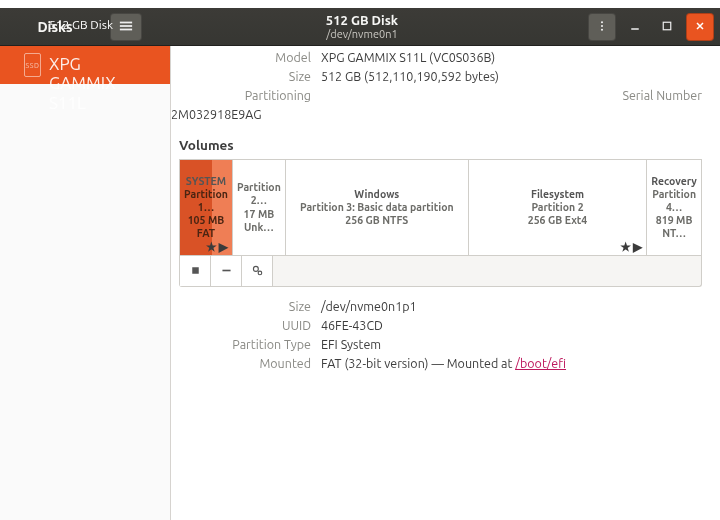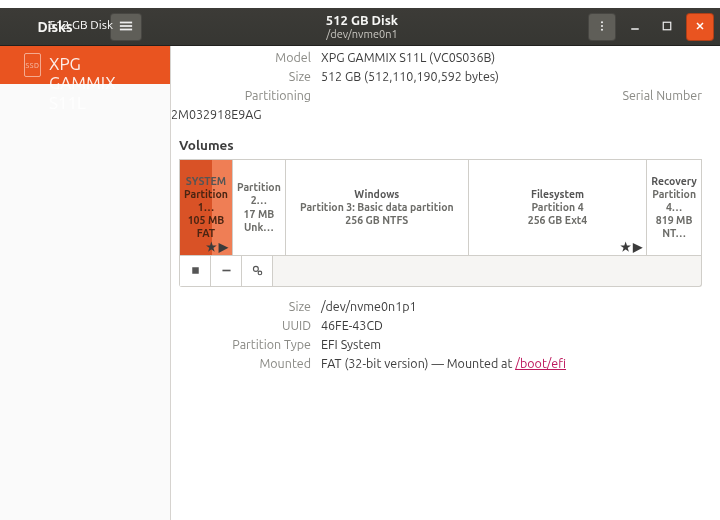--- a/index.html
+++ b/index.html
@@ -156,21 +156,21 @@
           <div class="part" style="width: 190px;">
             <div class="">
               <div class="pt">Windows</div>
               <div>Partition 3: Basic data partition</div>
               <div>256 GB NTFS</div>
             </div>
           </div>
           <div class="part" style="width: 185px;">
             <div class="">
               <div class="pt">Filesystem</div>
-              <div>Partition 4</div>
+              <div>Partition 2</div>
               <div>256 GB Ext4</div>
             </div>
             <div class="starplay">
               <span>★</span>
               <span>▶</span>
             </div>
           </div>
           <div class="part" style="width: 50px;">
             <div class="">
               <div class="pt">Recovery</div>

